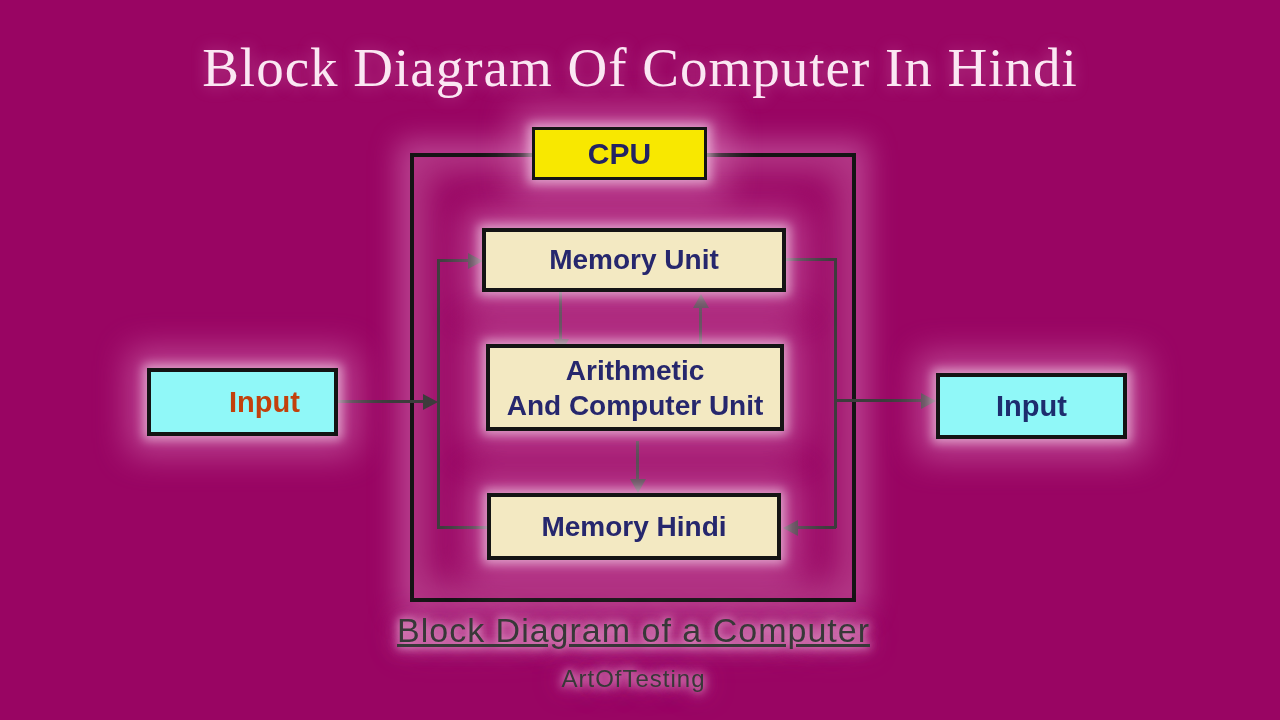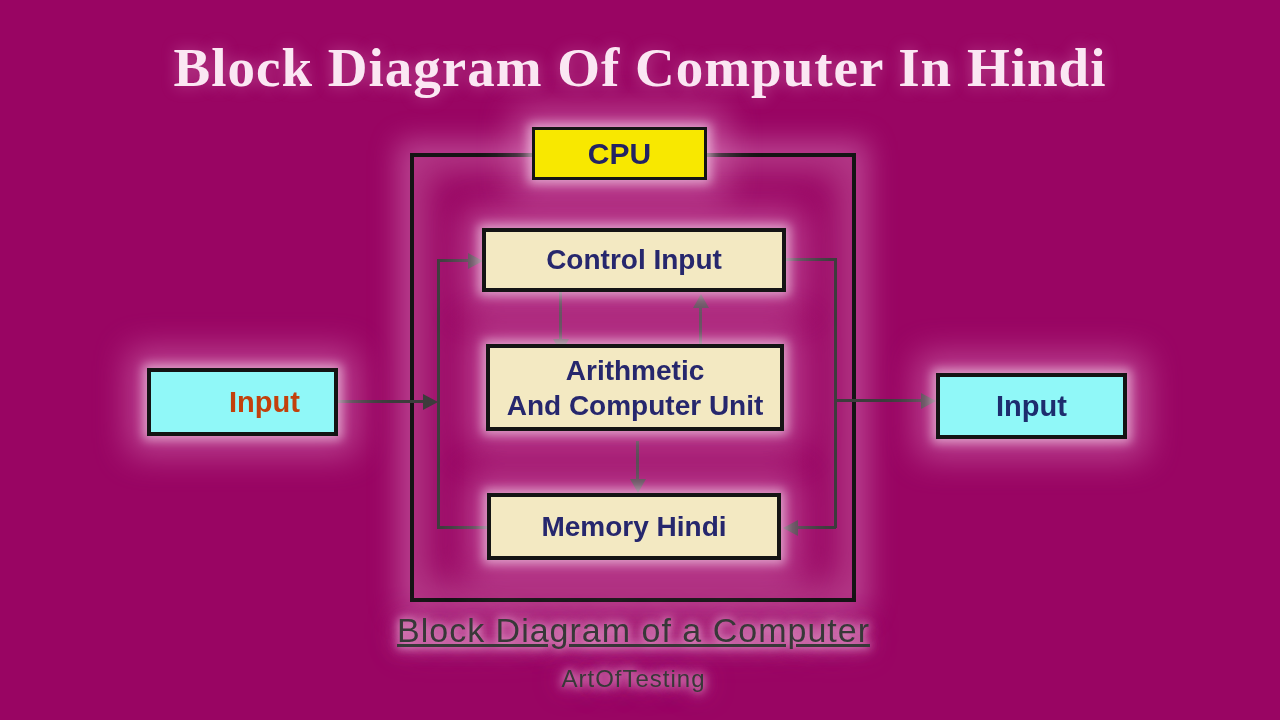--- a/index.html
+++ b/index.html
@@ -10,21 +10,21 @@
     position: relative;
   }
   .stage { position: absolute; inset: 0; width: 1280px; height: 720px; }
 
   
   .title {
     position: absolute;
     top: 36px; left: 0; width: 1280px;
     text-align: center;
     font-family: "Liberation Serif", serif;
-    font-weight: bold;
+    font-weight: normal;
     font-size: 55px;
     letter-spacing: 1px;
     color: #fbe7f3;
     text-shadow: 0 0 16px rgba(255, 200, 235, 0.35);
   }
 
   
   .glow {
     box-shadow: 0 0 10px 4px rgba(255, 236, 250, 0.55),
                 0 0 34px 18px rgba(240, 160, 215, 0.42);
@@ -125,21 +125,21 @@
   <div class="ah ah-up    ah-alu-cu"></div>
   <div class="ah ah-down  ah-alu-mu"></div>
   <div class="ah ah-left  ah-mu-back"></div>
   <div class="ah ah-right ah-output"></div>
 
   <div class="box glow cpu-box">
     <span>CPU</span>
   </div>
 
   <div class="box glow ctrl-box">
-    <span>Control Input</span>
+    <span>Memory Unit</span>
   </div>
 
   <div class="box glow alu-box">
     <span>Arithmetic</span>
     <span>And Computer Unit</span>
   </div>
 
   <div class="box glow mem-box">
     <span>Memory Hindi</span>
   </div>

